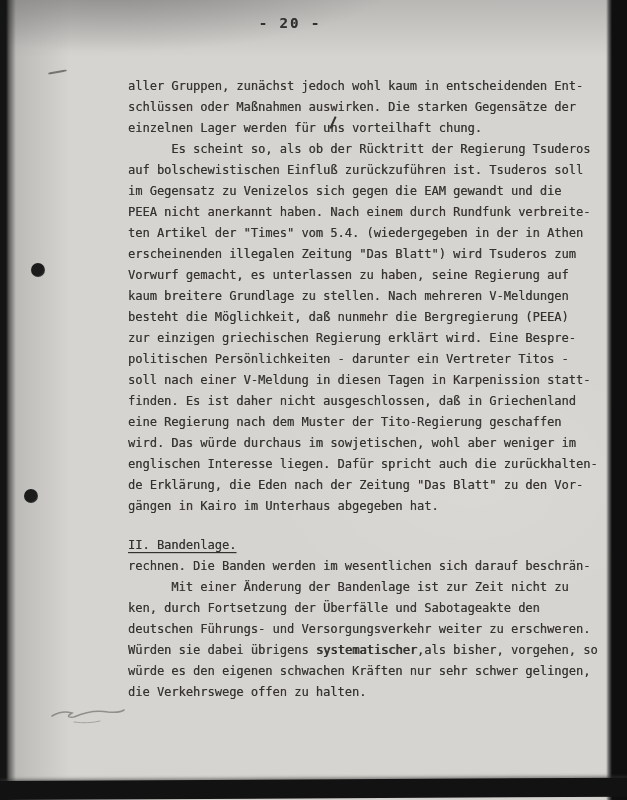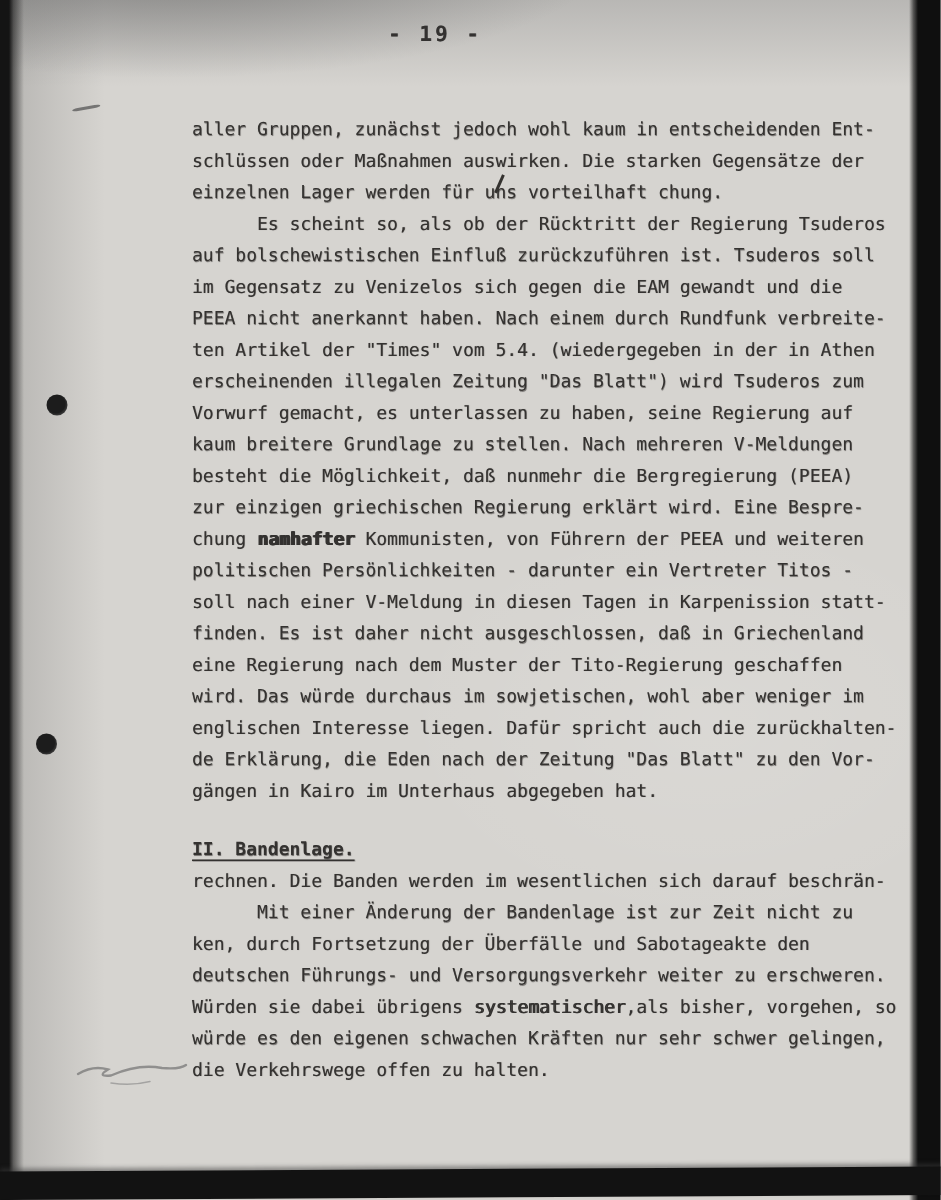--- a/index.html
+++ b/index.html
@@ -49,21 +49,21 @@
   }
   .text-block {
     position: absolute; left: 128px; top: 53px; width: 486px;
     font-size: 12px; line-height: 21px; color: #343230;
     text-shadow: 0.35px 0.35px 0.45px rgba(45,42,40,0.55);
     margin-top: 23px;
   }
   .line { white-space: pre; height: 21px; }
   .heading {
     white-space: pre; height: 21px; margin-top: 18px;
-    text-decoration: underline; text-underline-offset: 3px; font-weight: bold;
+    text-decoration: underline; text-underline-offset: 3px; font-weight: normal;
   }
   .overtyped {
     font-weight: bold;
     text-shadow: 1px 0 0 #343230, 0.5px 0.4px 0.3px #343230;
   }
   .overtyped-light { text-shadow: 0.8px 0 0 #343230; }
   .slash-fix { position: relative; }
   .slash-fix::after {
     content: ""; position: absolute; left: 9px; top: -5px; width: 1.6px; height: 13px;
     background: #34322f; transform: rotate(24deg);
@@ -80,39 +80,38 @@
 
   <div class="hole hole-1"></div>
   <div class="hole hole-2"></div>
   <div class="stray-dash"></div>
 
   <svg class="smudge" width="80" height="30" viewBox="0 0 80 30">
     <path d="M4 18 q 10 -6 20 -3 q -8 5 2 4 q 18 -8 34 -5 q 12 1 16 -2" fill="none" stroke="#6b6b6b" stroke-width="1.6" stroke-linecap="round"></path>
     <path d="M26 24 q 14 2 26 -1" fill="none" stroke="#8a8a8a" stroke-width="1" stroke-linecap="round"></path>
   </svg>
 
-  <div class="page-number">- 19 -</div>
+  <div class="page-number">- 20 -</div>
 
   <div class="text-block">
 
     <div class="line">aller Gruppen, zunächst jedoch wohl kaum in entscheidenden Ent-</div>
     <div class="line">schlüssen oder Maßnahmen auswirken. Die starken Gegensätze der</div>
     <div class="line"><span>einzelnen Lager werden für </span><span class="slash-fix">uns</span><span> vorteilhaft chung.</span></div>
 
     <div class="line">      Es scheint so, als ob der Rücktritt der Regierung Tsuderos</div>
     <div class="line">auf bolschewistischen Einfluß zurückzuführen ist. Tsuderos soll</div>
     <div class="line">im Gegensatz zu Venizelos sich gegen die EAM gewandt und die</div>
     <div class="line">PEEA nicht anerkannt haben. Nach einem durch Rundfunk verbreite-</div>
     <div class="line">ten Artikel der "Times" vom 5.4. (wiedergegeben in der in Athen</div>
     <div class="line">erscheinenden illegalen Zeitung "Das Blatt") wird Tsuderos zum</div>
     <div class="line">Vorwurf gemacht, es unterlassen zu haben, seine Regierung auf</div>
     <div class="line">kaum breitere Grundlage zu stellen. Nach mehreren V-Meldungen</div>
     <div class="line">besteht die Möglichkeit, daß nunmehr die Bergregierung (PEEA)</div>
     <div class="line">zur einzigen griechischen Regierung erklärt wird. Eine Bespre-</div>
-    <div class="line"><span>chung </span><span class="overtyped">namhafter</span><span> Kommunisten, von Führern der PEEA und weiteren</span></div>
     <div class="line">politischen Persönlichkeiten - darunter ein Vertreter Titos -</div>
     <div class="line">soll nach einer V-Meldung in diesen Tagen in Karpenission statt-</div>
     <div class="line">finden. Es ist daher nicht ausgeschlossen, daß in Griechenland</div>
     <div class="line">eine Regierung nach dem Muster der Tito-Regierung geschaffen</div>
     <div class="line">wird. Das würde durchaus im sowjetischen, wohl aber weniger im</div>
     <div class="line">englischen Interesse liegen. Dafür spricht auch die zurückhalten-</div>
     <div class="line">de Erklärung, die Eden nach der Zeitung "Das Blatt" zu den Vor-</div>
     <div class="line">gängen in Kairo im Unterhaus abgegeben hat.</div>
 
     <div class="heading">II. Bandenlage.</div>

